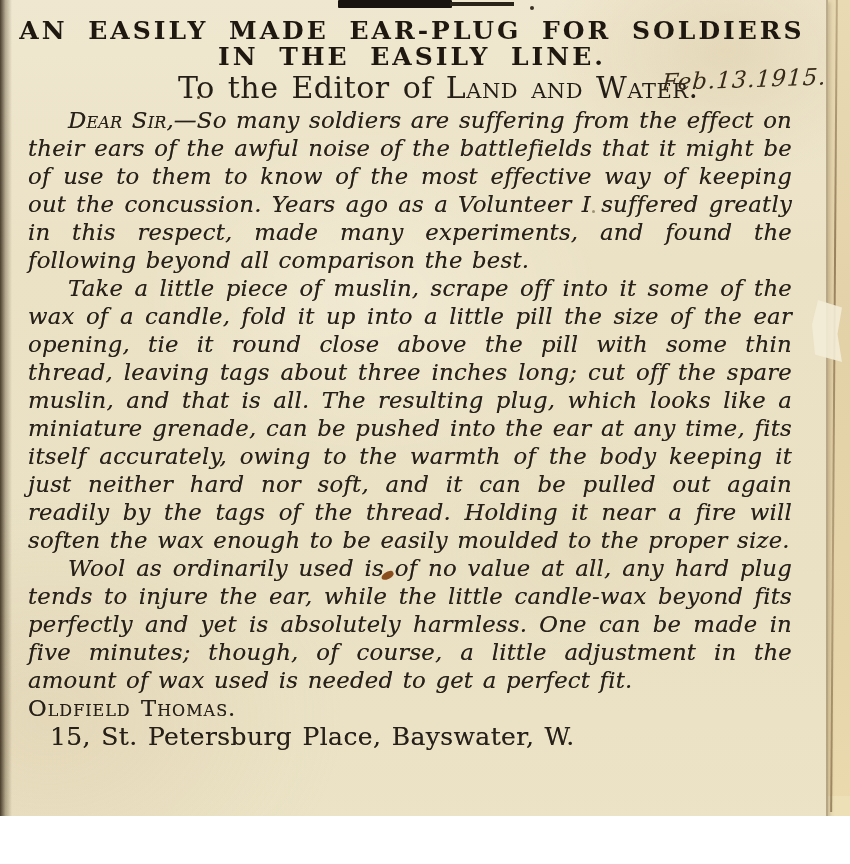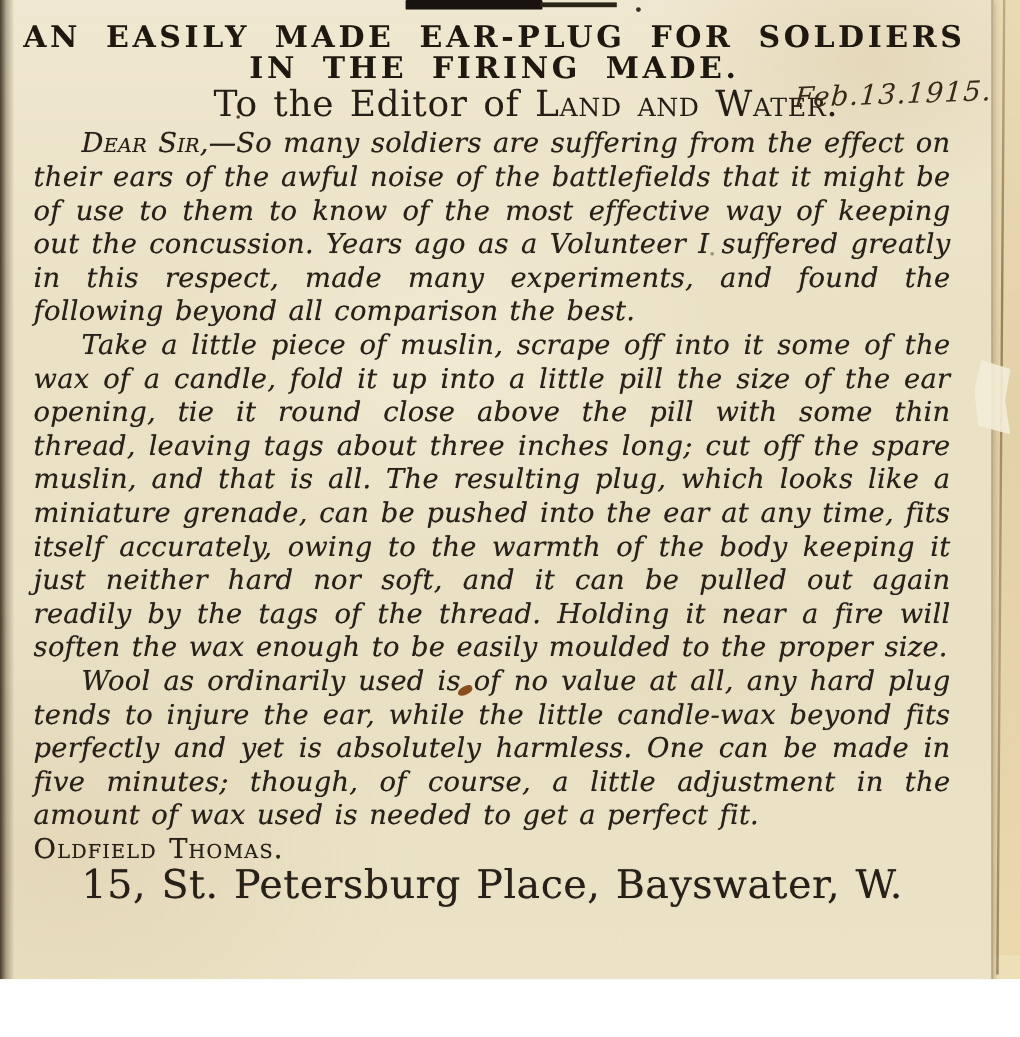--- a/index.html
+++ b/index.html
@@ -78,21 +78,21 @@
     font-size:22.8px;line-height:28px;color:#262019;
     text-align:justify;word-spacing:2px;letter-spacing:0.2px;
     text-shadow:0 0 0.6px rgba(45,35,22,0.55);
   }
   #letter-body p{margin:0;text-indent:40px;font-style:italic;}
   #signature{
     text-align:left;padding-right:22px;
     font-variant:small-caps;letter-spacing:1px;
   }
   #address{
-    margin-left:40px;margin-top:1px;font-size:33px;letter-spacing:0.4px;
+    margin-left:22px;margin-top:1px;font-size:25px;letter-spacing:0.4px;
   }
   
   #bottom-rule{
     position:absolute;left:366px;top:838px;width:112px;height:3px;
     background:#1c1712;box-shadow:14px -1px 0 -1px #1c1712 inset;
   }
   
   #clip-bottom-edge{
     position:absolute;left:0;top:846px;width:830px;height:2px;
     background:linear-gradient(90deg,rgba(125,100,60,0.15),rgba(125,100,60,0.6) 15%,rgba(125,100,60,0.55) 80%,rgba(125,100,60,0.2));
@@ -113,21 +113,21 @@
   <div id="backing-right"></div>
   <div id="backing-bottom"></div>
   <div id="right-crease"></div>
 
   <div id="clipping">
     <div class="top-bar-thick"></div>
     <div class="top-bar-thin"></div>
 
     <div id="headline">
       <div>AN EASILY MADE EAR-PLUG FOR SOLDIERS</div>
-      <div>IN THE FIRING MADE.</div>
+      <div>IN THE EASILY LINE.</div>
     </div>
 
     <div id="editor-line"><span>To the Editor of </span><span class="smallcaps">Land and Water.</span></div>
 
     <div id="handwritten-date">Feb.13.1915.</div>
 
     <div id="letter-body">
       <p><span class="smallcaps">Dear Sir,</span><span>—So many soldiers are suffering from the effect on their ears of the awful noise of the battlefields that it might be of use to them to know of the most effective way of keeping out the concussion.  Years ago as a Volunteer I suffered greatly in this respect, made many experiments, and found the following beyond all comparison the best.</span></p>
       <p>Take a little piece of muslin, scrape off into it some of the wax of a candle, fold it up into a little pill the size of the ear opening, tie it round close above the pill with some thin thread, leaving tags about three inches long; cut off the spare muslin, and that is all.  The resulting plug, which looks like a miniature grenade, can be pushed into the ear at any time, fits itself accurately, owing to the warmth of the body keeping it just neither hard nor soft, and it can be pulled out again readily by the tags of the thread.  Holding it near a fire will soften the wax enough to be easily moulded to the proper size.</p>
       <p>Wool as ordinarily used is of no value at all, any hard plug tends to injure the ear, while the little candle-wax beyond fits perfectly and yet is absolutely harmless.  One can be made in five minutes; though, of course, a little adjustment in the amount of wax used is needed to get a perfect fit.</p>

